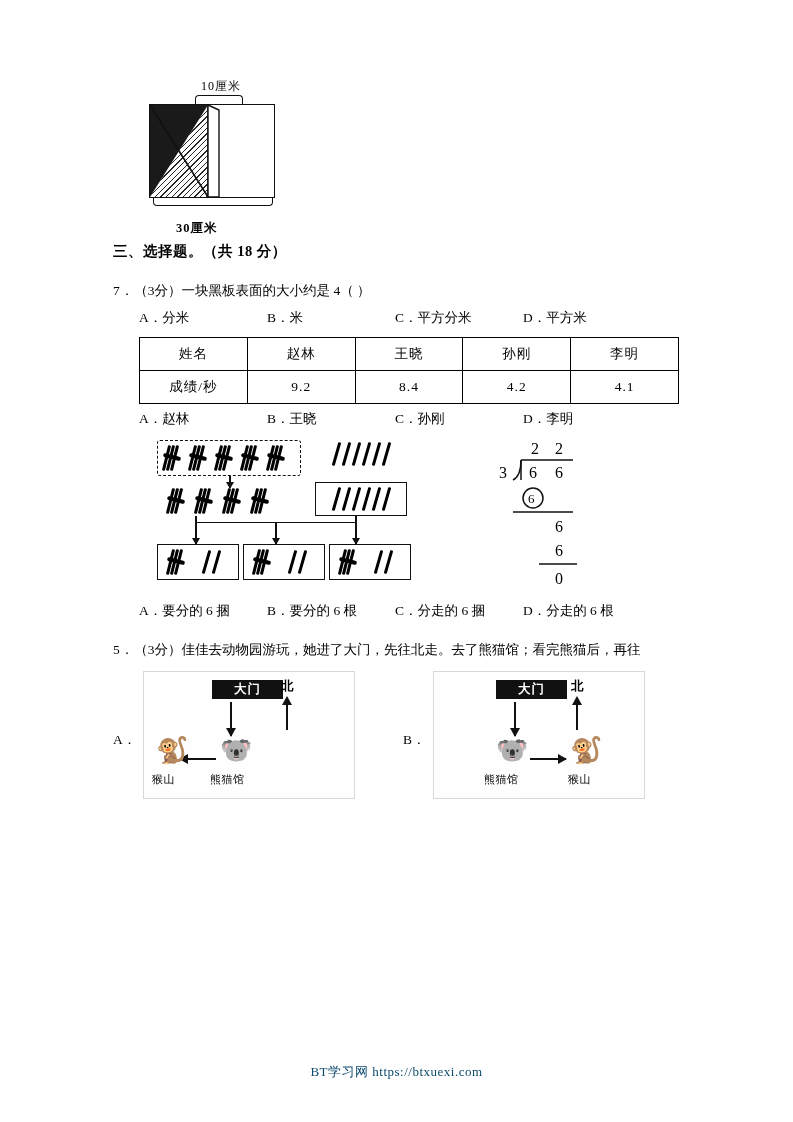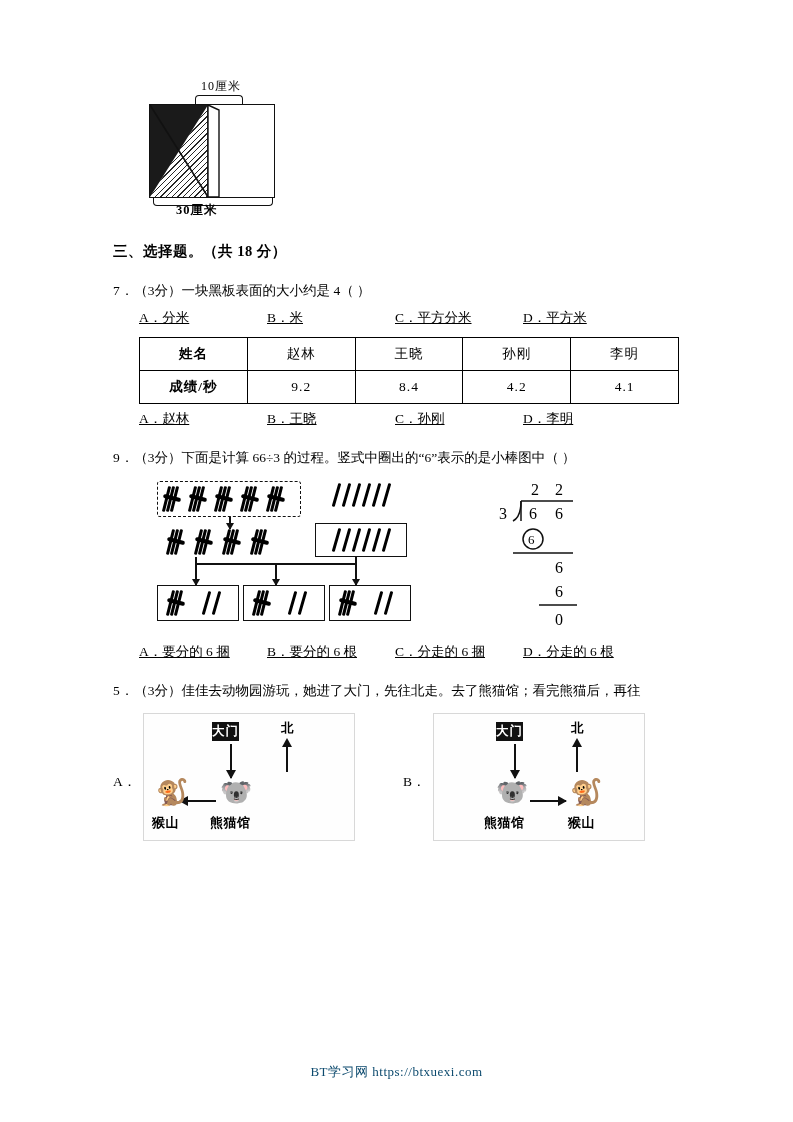--- a/index.html
+++ b/index.html
@@ -46,21 +46,20 @@
     margin-left: 26px;
   }
   .opts {
     font-size: 13.5px;
     margin: 6px 0 6px 26px;
     display: flex;
     align-items: baseline;
   }
   .opts .opt {
     white-space: nowrap;
-    text-decoration: underline;
   }
   .opts.four .opt {
     width: 128px;
     flex: 0 0 auto;
   }
   .opts.four .opt:last-child { width: auto; }
 
   
   .fig-rect-wrap {
     position: relative;
@@ -72,21 +71,21 @@
     position: absolute;
     left: 52px;
     top: 0px;
     font-size: 12px;
     font-weight: normal;
     letter-spacing: 1px;
   }
   .lbl-bottom {
     position: absolute;
     left: 27px;
-    top: 124px;
+    top: 142px;
     font-size: 12.5px;
     font-weight: bold;
     letter-spacing: 1px;
   }
   .rect-box {
     position: absolute;
     left: 0px;
     top: 26px;
     width: 126px;
     height: 94px;
@@ -151,21 +150,21 @@
     table-layout: fixed;
   }
   table.score td {
     border: 1.2px solid #000;
     height: 30px;
     text-align: center;
     font-size: 13.5px;
     letter-spacing: 1px;
   }
   table.score td.head {
-    font-weight: bold;
+    font-weight: normal;
   }
 
   
   .fig-div {
     position: relative;
     margin: 8px 0 4px 26px;
     width: 540px;
     height: 160px;
   }
   .dashed-box {
@@ -253,21 +252,21 @@
     border: 1px solid #d8d8d8;
     background: #fefefe;
     box-sizing: border-box;
   }
   .sign {
     position: absolute;
     background: #111;
     color: #fff;
     font-size: 12.5px;
     font-weight: bold;
-    padding: 1px 0;
+    padding: 1px 22px;
     letter-spacing: 1px;
     white-space: nowrap;
   }
   .north {
     position: absolute;
     font-size: 12.5px;
     font-weight: bold;
   }
   .north-arrow {
     position: absolute;
@@ -327,22 +326,22 @@
     border-left: 9px solid #111;
   }
   .icon-glyph {
     position: absolute;
     font-size: 26px;
     line-height: 1;
     color: #111;
   }
   .place-name {
     position: absolute;
-    font-size: 13px;
-    font-weight: bold;
+    font-size: 11px;
+    font-weight: normal;
     letter-spacing: 0.5px;
     white-space: nowrap;
   }
 
   
   .footer {
     position: absolute;
     left: 0;
     right: 0;
     top: 1063px;
@@ -406,23 +405,20 @@
     </tbody>
       </table>
 
     <div class="opts four">
       <span class="opt">A．赵林</span>
       <span class="opt">B．王晓</span>
       <span class="opt">C．孙刚</span>
       <span class="opt">D．李明</span>
     </div>
 
-    <div class="q">
-      <span class="qnum">9．</span><span>（3分）</span><span>下面是计算 66÷3 的过程。竖式中圈出的“6”表示的是小棒图中（       ）</span>
-    </div>
 
     <div class="fig-div">
 
       <div class="dashed-box" style="left:18px; top:4px; width:144px; height:36px;"></div>
       <div class="bundle" style="left:26px; top:9px;">
           <i></i>
           <i></i>
           <i></i>
           <span class="tie"></span>
         </div>

